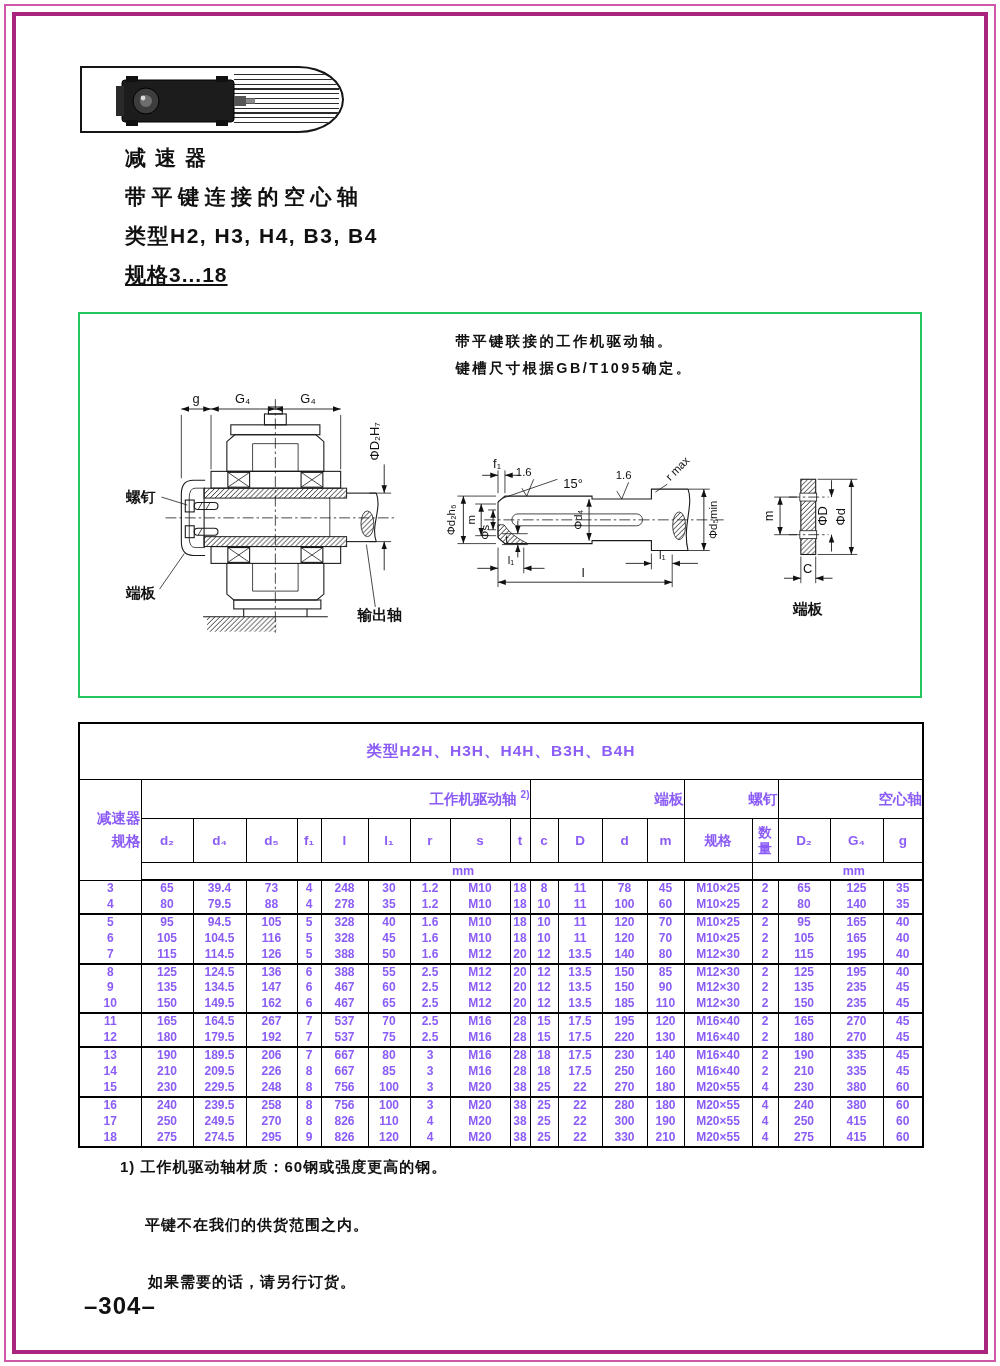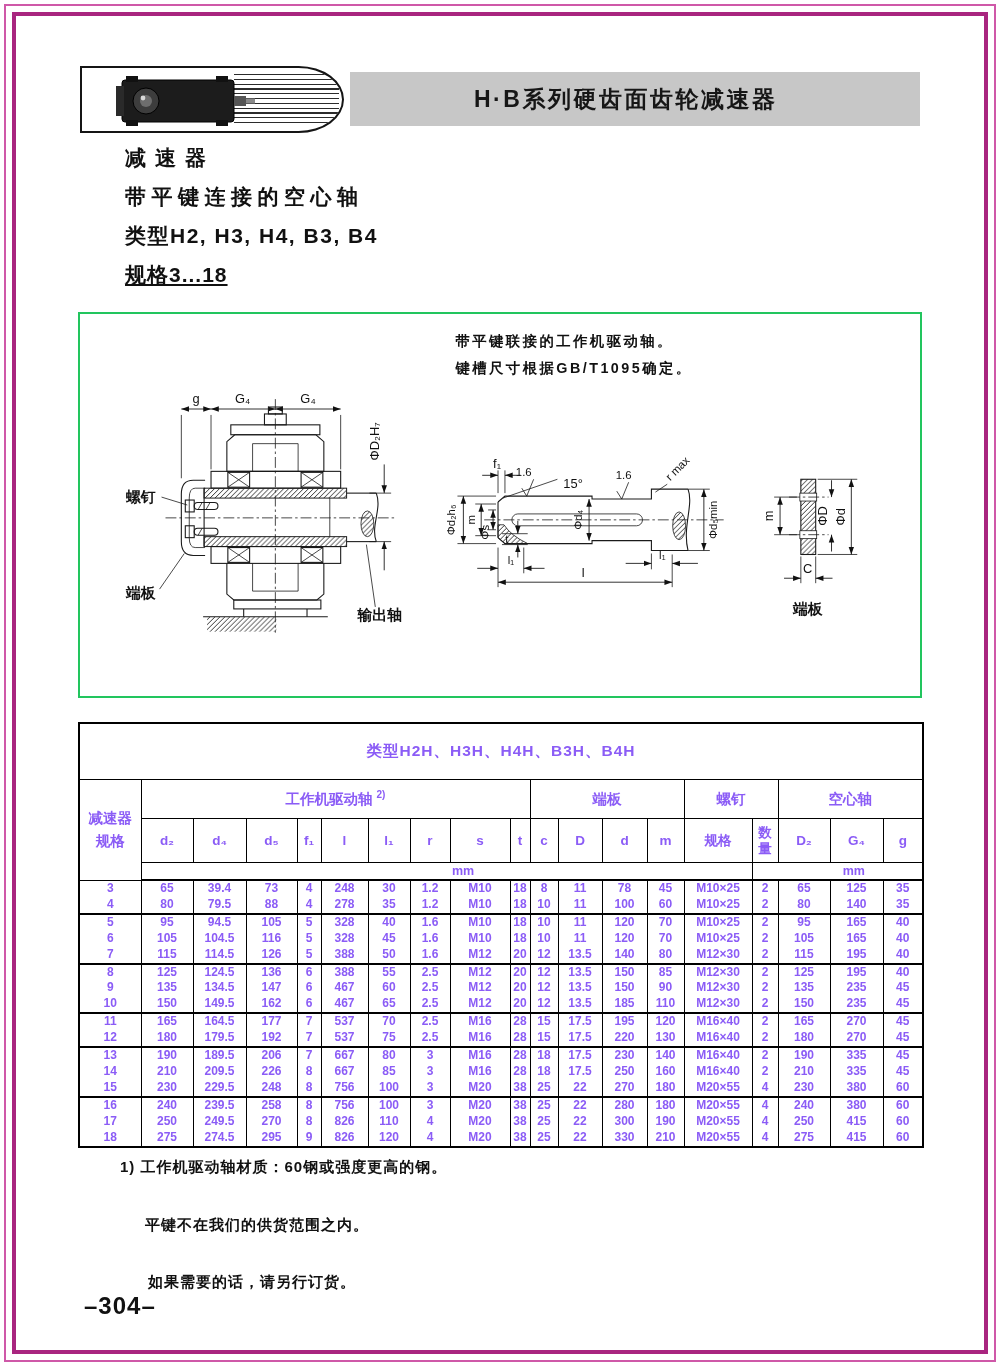--- a/index.html
+++ b/index.html
@@ -36,21 +36,21 @@
   .out{stroke:#1a1a1a;stroke-width:1.1;fill:none;}
   .thin{stroke:#1a1a1a;stroke-width:0.8;fill:none;}
   .dim{stroke:#1a1a1a;stroke-width:0.9;fill:none;}
   .cl{stroke:#1a1a1a;stroke-width:0.8;fill:none;stroke-dasharray:11 3 2.5 3;}
 
   
   .tablewrap{position:absolute;left:78px;top:722px;width:844px;}
   table{width:844px;border-collapse:collapse;table-layout:fixed;border:2.5px solid #000;color:#8b5cf6;}
   th,td{border:1px solid #000;text-align:center;vertical-align:middle;padding:0;font-weight:bold;}
   .title-row th{height:55px;font-size:15.5px;letter-spacing:1px;}
-  .group-row th{height:38px;font-size:14.5px;}
+  .group-row th{height:38px;font-size:14.5px;text-align:right;}
   .group-row sup{font-size:10px;vertical-align:6px;}
   .col-row th{height:43px;font-size:13.5px;white-space:normal;line-height:1.15;}
   .unit-row th{height:16px;font-size:12.5px;line-height:16px;border-bottom:2.5px solid #000;padding-left:33px;}
   .stub{font-size:14.5px;line-height:1.6;}
   tbody td{height:15.9px;font-size:12px;line-height:15.9px;white-space:nowrap;overflow:hidden;
            border-top:0;border-bottom:0;}
   tr.group-start td{border-top:2.2px solid #000;}
 
   
   .notes span{position:absolute;font-size:15px;font-weight:600;letter-spacing:1px;white-space:nowrap;}
@@ -59,23 +59,20 @@
   .n3{left:148px;top:1273px;}
   .pagenum{position:absolute;left:84px;top:1292px;font-size:24px;font-weight:600;letter-spacing:1px;}
 </style>
 </head>
 <body>
 
 <div class="page">
   <div class="frame-outer"></div>
   <div class="frame-inner"></div>
 
-  <div class="banner">
-    <span class="banner-title">H·B系列硬齿面齿轮减速器</span>
-  </div>
   <div class="logo-box">
     <div class="speedlines"></div>
     <svg class="logo-art" width="148" height="54" viewBox="0 0 148 54">
       <rect x="14" y="6" width="112" height="42" rx="3" fill="#1c1c1c" stroke="#000"></rect>
       <rect x="8" y="12" width="8" height="30" fill="#2a2a2a"></rect>
       <rect x="18" y="2" width="12" height="6" fill="#111"></rect>
       <rect x="108" y="2" width="12" height="6" fill="#111"></rect>
       <rect x="18" y="46" width="12" height="6" fill="#111"></rect>
       <rect x="108" y="46" width="12" height="6" fill="#111"></rect>
       <circle cx="38" cy="27" r="13" fill="#3d3d3d" stroke="#000"></circle>
@@ -507,21 +504,21 @@
             <td>M12×30</td>
             <td>2</td>
             <td>150</td>
             <td>235</td>
             <td>45</td>
           </tr>
           <tr class="group-start">
             <td>11</td>
             <td>165</td>
             <td>164.5</td>
-            <td>177</td>
+            <td>267</td>
             <td>7</td>
             <td>537</td>
             <td>70</td>
             <td>2.5</td>
             <td>M16</td>
             <td>28</td>
             <td>15</td>
             <td>17.5</td>
             <td>195</td>
             <td>120</td>

